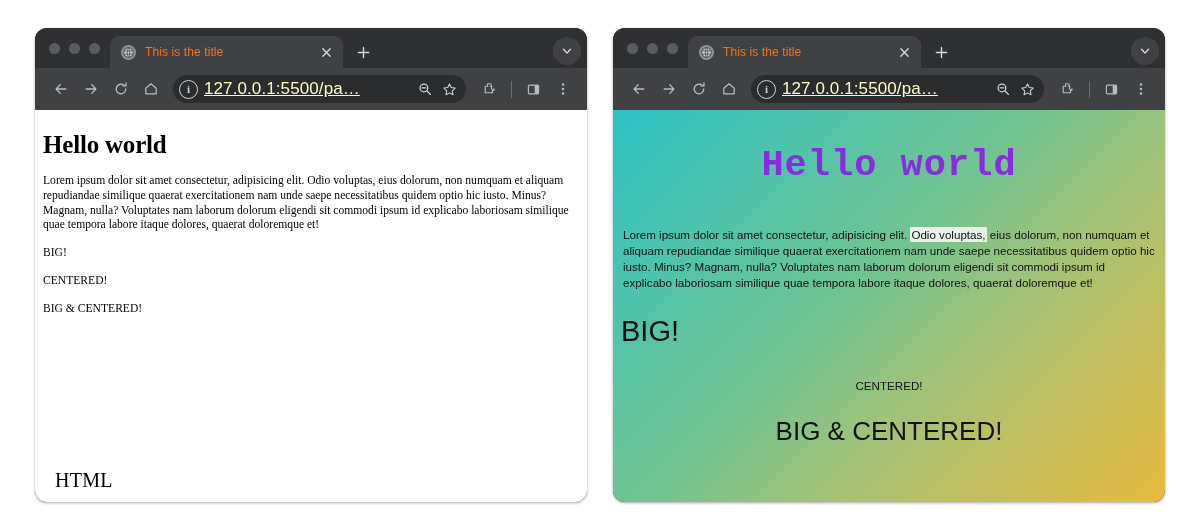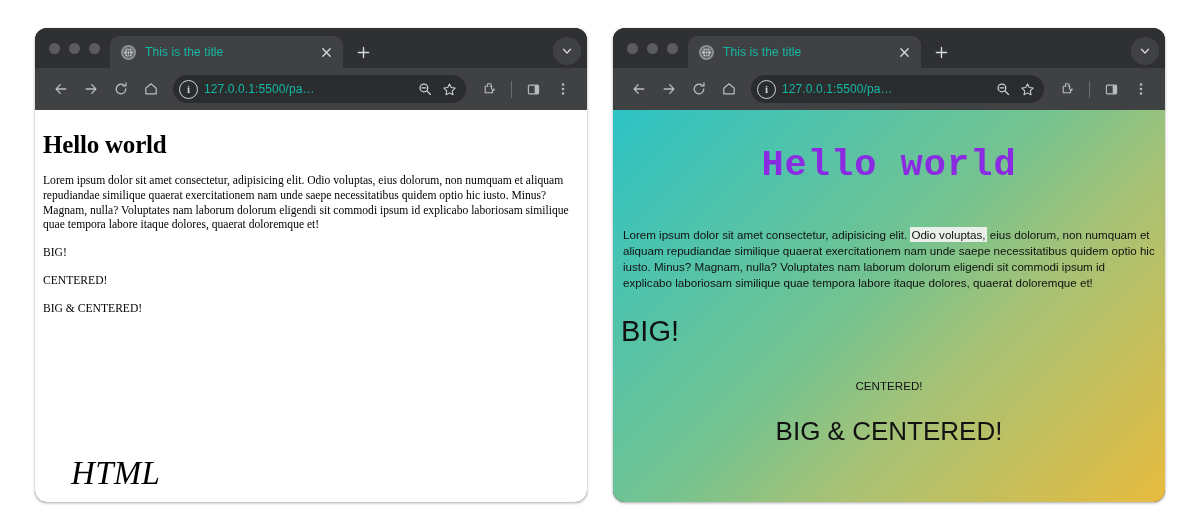--- a/index.html
+++ b/index.html
@@ -76,21 +76,21 @@
     border-radius: 50%;
     background: #8e9194;
     position: relative;
     flex: 0 0 auto;
     display: flex;
     align-items: center;
     justify-content: center;
   }
   .favicon svg { display: block; }
   .tab-title {
-    color: #14b8a6;
+    color: #f97316;
     font-size: 12px;
     white-space: nowrap;
     overflow: hidden;
     text-overflow: ellipsis;
     flex: 1 1 auto;
     letter-spacing: .1px;
   }
   .tab-close {
     width: 18px;
     height: 18px;
@@ -162,26 +162,27 @@
     color: #cfd2d4;
     font-size: 11px;
     font-family: "Liberation Serif", serif;
     display: flex;
     align-items: center;
     justify-content: center;
     flex: 0 0 auto;
     font-weight: bold;
   }
   .url {
-    color: #14b8a6;
-    font-size: 12px;
+    color: #fef9c3;
+    font-size: 17px;
     white-space: nowrap;
     overflow: hidden;
     flex: 1 1 auto;
     letter-spacing: .1px;
+    text-decoration: underline;
   }
   .omni-icon {
     width: 18px;
     height: 18px;
     display: flex;
     align-items: center;
     justify-content: center;
     color: #cfd2d4;
     flex: 0 0 auto;
   }
@@ -268,25 +269,24 @@
   .big-centered {
     text-align: center;
     font-size: 26px;
     margin: 26px 0 0 0;
     line-height: 1;
   }
 
   
   .caption {
     position: absolute;
-    left: 36px;
+    left: 20px;
     bottom: 10px;
     font-family: "Liberation Serif", serif;
-    font-style: italic;
-    font-size: 33px;
+    font-size: 20px;
     color: #000000;
     letter-spacing: .3px;
   }
 </style>
 </head>
 <body>
 
 <div class="stage">
 
   <div class="browser">

